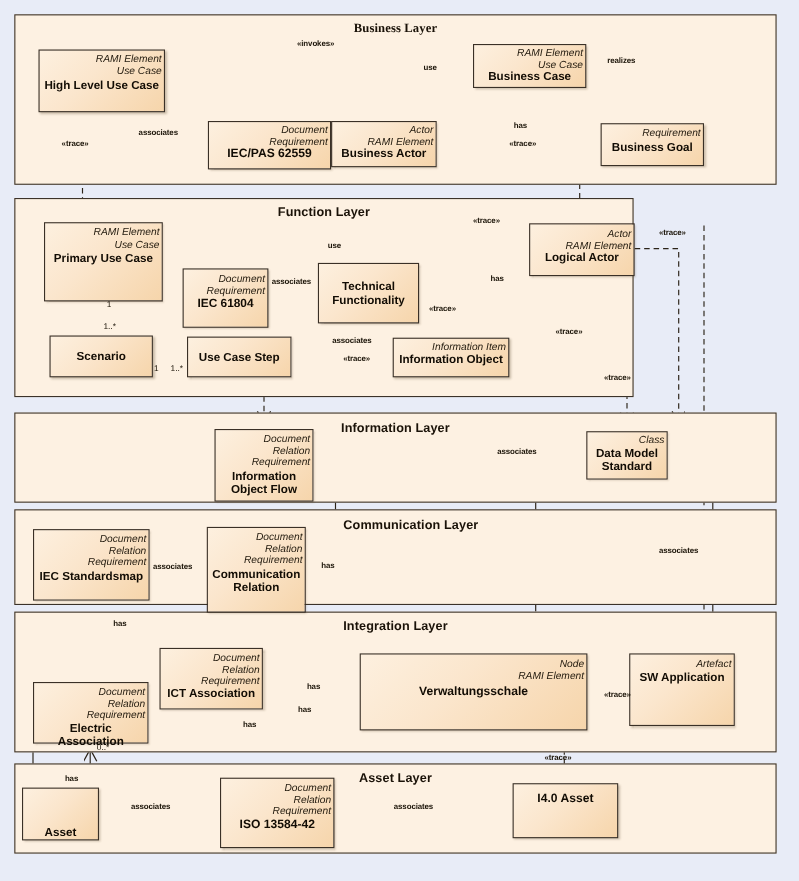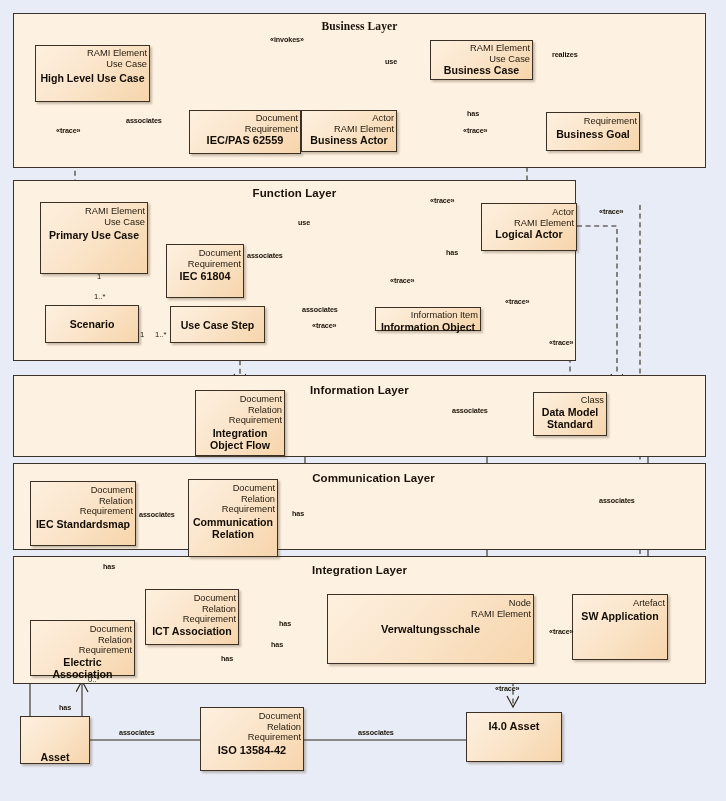--- a/index.html
+++ b/index.html
@@ -37,20 +37,21 @@
     border:1.2px solid #3a3026;
     background:linear-gradient(135deg,#fdf0df 0%,#fbe6cd 42%,#f6d5ab 100%);
     box-shadow:1.5px 1.5px 2px rgba(90,70,45,.32);
     display:flex;
     flex-direction:column;
     align-items:stretch;
     z-index:5;
   }
   .stereos{
     text-align:right;
+    font-style:italic;
     font-size:9.3px;
     line-height:10.6px;
     color:#221a0e;
     padding:2px 2px 0 2px;
     white-space:nowrap;
   }
   .stereos span{display:block;}
   .nname{
     text-align:center;
     font-weight:bold;
@@ -232,20 +233,23 @@
   </div>
   <div class="layer" style="left:13px;top:375px;width:693px;height:82px;">
     <div class="layer-title" style="top:8px;">Information Layer</div>
   </div>
   <div class="layer" style="left:13px;top:463px;width:693px;height:87px;">
     <div class="layer-title" style="top:8px;padding-left:28px;">Communication Layer</div>
   </div>
   <div class="layer" style="left:13px;top:556px;width:693px;height:128px;">
     <div class="layer-title" style="top:7px;">Integration Layer</div>
   </div>
+  <div class="layer" style="left:13px;top:694px;width:693px;height:82px;">
+    <div class="layer-title" style="top:7px;">Asset Layer</div>
+  </div>
 
   <div class="node" style="left:35px;top:45px;width:115px;height:57px;">
     <div class="stereos">
       <span>RAMI Element</span>
       <span>Use Case</span>
     </div>
     <div class="nname" style="margin-top:3px;">High Level Use Case</div>
   </div>
 
   <div class="node" style="left:189px;top:110px;width:112px;height:44px;">
@@ -288,51 +292,54 @@
   </div>
 
   <div class="node" style="left:166px;top:244px;width:78px;height:54px;">
     <div class="stereos" style="padding-top:3px;">
       <span>Document</span>
       <span>Requirement</span>
     </div>
     <div class="nname" style="font-size:10.8px;margin-top:1px;">IEC 61804</div>
   </div>
 
+  <div class="node center-name" style="left:289px;top:239px;width:92px;height:55px;justify-content:center;">
+    <div class="nname">Technical Functionality</div>
+  </div>
 
   <div class="node" style="left:481px;top:203px;width:96px;height:48px;">
     <div class="stereos" style="padding-top:3px;">
       <span>Actor</span>
       <span>RAMI Element</span>
     </div>
     <div class="nname">Logical Actor</div>
   </div>
 
   <div class="node center-name" style="left:45px;top:305px;width:94px;height:38px;justify-content:center;">
     <div class="nname">Scenario</div>
   </div>
 
   <div class="node center-name" style="left:170px;top:306px;width:95px;height:37px;justify-content:center;">
     <div class="nname">Use Case Step</div>
   </div>
 
-  <div class="node" style="left:375px;top:307px;width:106px;height:24px;">
+  <div class="node" style="left:357px;top:307px;width:106px;height:36px;">
     <div class="stereos" style="padding-top:2px;">
       <span>Information Item</span>
     </div>
     <div class="nname">Information Object</div>
   </div>
 
   <div class="node" style="left:195px;top:390px;width:90px;height:66px;">
     <div class="stereos" style="padding-top:3px;">
       <span>Document</span>
       <span>Relation</span>
       <span>Requirement</span>
     </div>
-    <div class="nname" style="margin-top:1px;">Integration Object Flow</div>
+    <div class="nname" style="margin-top:1px;">Information Object Flow</div>
   </div>
 
   <div class="node" style="left:533px;top:392px;width:74px;height:44px;">
     <div class="stereos" style="padding-top:2px;">
       <span>Class</span>
     </div>
     <div class="nname">Data Model Standard</div>
   </div>
 
   <div class="node" style="left:30px;top:481px;width:106px;height:65px;">

